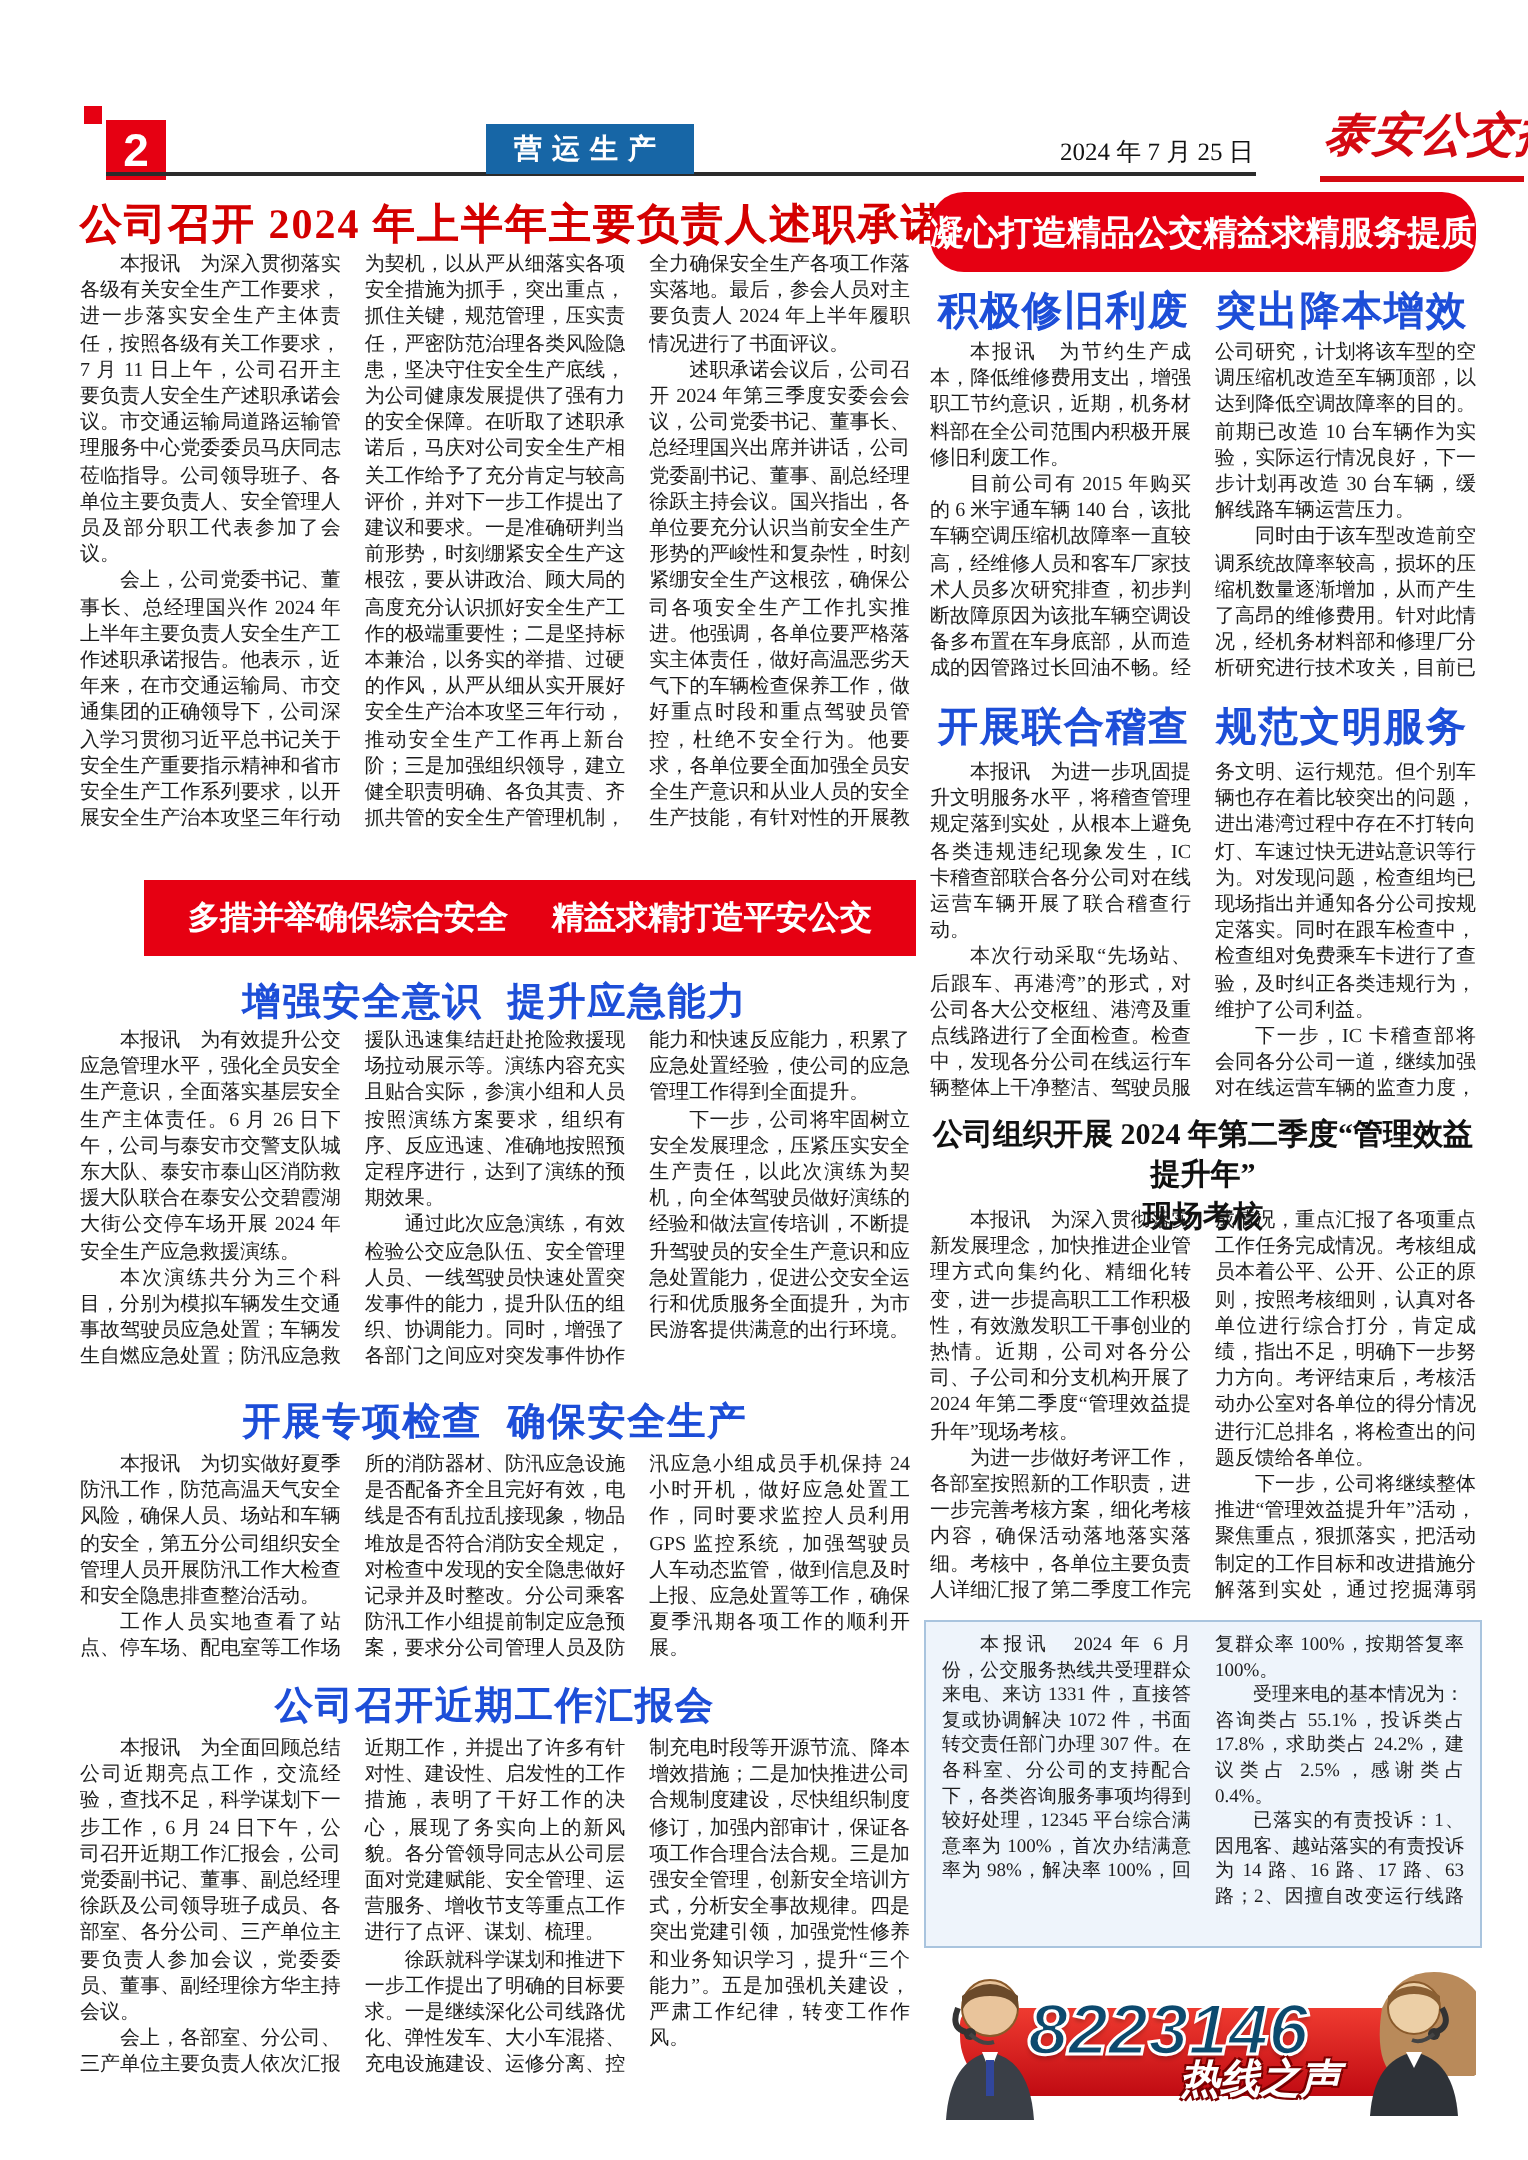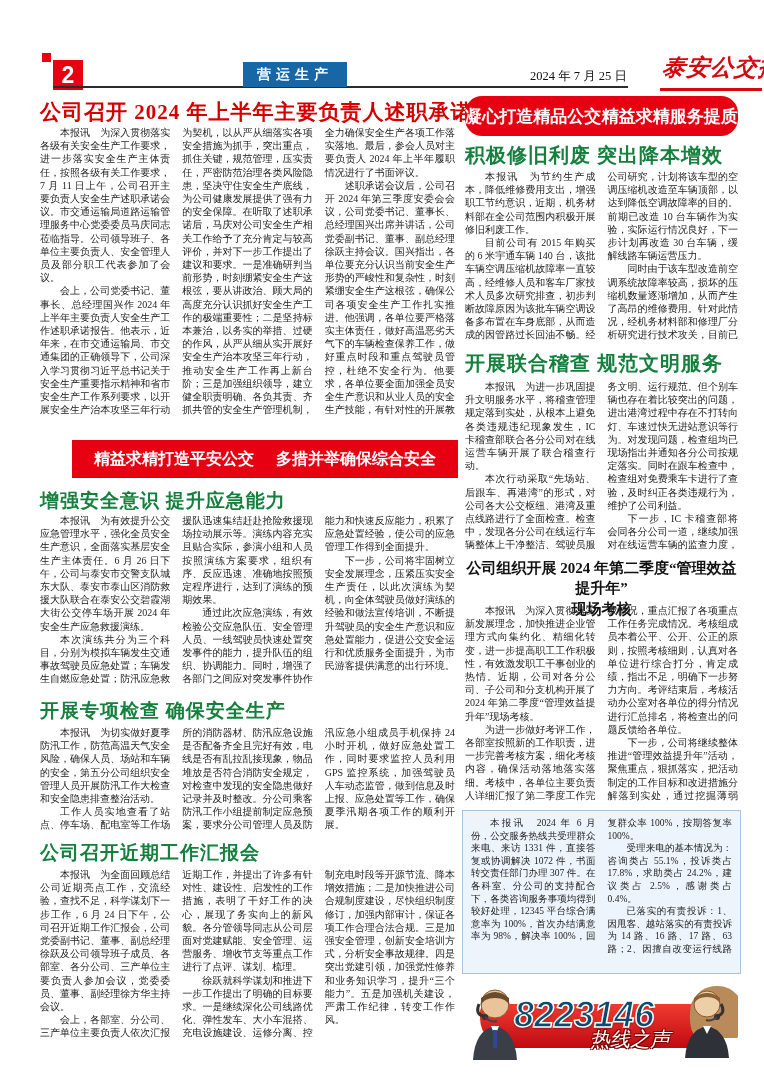--- a/index.html
+++ b/index.html
@@ -19,40 +19,40 @@
     color:#fff;display:flex;align-items:center;justify-content:center;
     font-family:"Liberation Sans",sans-serif;font-weight:bold;font-size:14px;letter-spacing:5px;}
   .date-text{left:530px;top:68px;width:130px;font-size:12.5px;color:#111;text-align:left;}
   .masthead{left:662px;top:52px;width:100px;height:36px;color:#d40a12;
     font-weight:bold;font-size:23px;font-style:italic;letter-spacing:1px;
     transform:skewX(-6deg);white-space:nowrap;}
   .masthead-underline{left:660px;top:88px;width:102px;height:3px;background:#d40a12;}
   
   .title-red{color:#d40000;font-weight:bold;text-align:center;font-size:21px;
     letter-spacing:1px;white-space:nowrap;}
-  .title-black{color:#15803d;font-weight:bold;font-size:19px;letter-spacing:1px;}
+  .title-black{color:#1d4ed8;font-weight:bold;text-align:center;font-size:19px;letter-spacing:1px;font-family:Liberation Mono, monospace;}
   .title-black-sm{color:#111;font-weight:bold;text-align:center;font-size:15px;line-height:1.35;}
   .body-cols{font-size:10px;line-height:13.2px;text-align:justify;overflow:hidden;
     column-gap:12px;}
   .cols3{column-count:3;}
   .cols2{column-count:2;}
   .body-cols p{margin:0;text-indent:2em;}
   .banner-red{background:#e60012;color:#fff;font-family:"Liberation Sans",sans-serif;
     font-weight:bold;display:flex;align-items:center;justify-content:space-evenly;}
   
   .hotline-box{background:#eef4fb;border:1px solid #a9c4de;box-sizing:border-box;
     padding:6px 8px;}
   .hotline-banner{overflow:hidden;background:#fff;}
   .hotline-band{position:absolute;left:18px;top:26px;width:240px;height:44px;
     background:linear-gradient(180deg,#ef3b30,#c00a12);border-radius:8px 30px 8px 30px;}
   .hotline-number{position:absolute;left:52px;top:16px;font-family:"Liberation Sans",sans-serif;
     font-weight:bold;font-style:italic;font-size:36px;color:#0c4a6e;
     -webkit-text-stroke:1.5px #ffffff;text-shadow:0 2px 2px rgba(0,0,0,.25);}
   .hotline-label{position:absolute;left:128px;top:48px;font-family:"Liberation Sans",sans-serif;
-    font-weight:normal;font-style:italic;font-size:20px;color:#ffffff;
+    font-weight:bold;font-style:italic;font-size:20px;color:#ffffff;
     text-shadow:1px 1px 0 #7a0000,-1px 1px 0 #7a0000,1px -1px 0 #7a0000,-1px -1px 0 #7a0000;}
   .operator{position:absolute;width:62px;height:76px;}
 </style>
 </head>
 <body>
 
 <div class="abs deco-sq-sm"></div>
 <div class="abs pageno-box">2</div>
 <div class="abs header-rule"></div>
 <div class="abs section-box">营运生产</div>
@@ -63,22 +63,22 @@
 <div class="abs title-red" style="left:40px;top:98px;width:415px;">公司召开 2024 年上半年主要负责人述职承诺会议暨</div>
 
 <div class="abs body-cols cols3" style="left:40px;top:126px;width:415px;height:300px;">
   <p>本报讯　为深入贯彻落实各级有关安全生产工作要求，进一步落实安全生产主体责任，按照各级有关工作要求，7 月 11 日上午，公司召开主要负责人安全生产述职承诺会议。市交通运输局道路运输管理服务中心党委委员马庆同志莅临指导。公司领导班子、各单位主要负责人、安全管理人员及部分职工代表参加了会议。</p>
   <p>会上，公司党委书记、董事长、总经理国兴作 2024 年上半年主要负责人安全生产工作述职承诺报告。他表示，近年来，在市交通运输局、市交通集团的正确领导下，公司深入学习贯彻习近平总书记关于安全生产重要指示精神和省市安全生产工作系列要求，以开展安全生产治本攻坚三年行动为契机，以从严从细落实各项安全措施为抓手，突出重点，抓住关键，规范管理，压实责任，严密防范治理各类风险隐患，坚决守住安全生产底线，为公司健康发展提供了强有力的安全保障。在听取了述职承诺后，马庆对公司安全生产相关工作给予了充分肯定与较高评价，并对下一步工作提出了建议和要求。一是准确研判当前形势，时刻绷紧安全生产这根弦，要从讲政治、顾大局的高度充分认识抓好安全生产工作的极端重要性；二是坚持标本兼治，以务实的举措、过硬的作风，从严从细从实开展好安全生产治本攻坚三年行动，推动安全生产工作再上新台阶；三是加强组织领导，建立健全职责明确、各负其责、齐抓共管的安全生产管理机制，全力确保安全生产各项工作落实落地。最后，参会人员对主要负责人 2024 年上半年履职情况进行了书面评议。</p>
   <p>述职承诺会议后，公司召开 2024 年第三季度安委会会议，公司党委书记、董事长、总经理国兴出席并讲话，公司党委副书记、董事、副总经理徐跃主持会议。国兴指出，各单位要充分认识当前安全生产形势的严峻性和复杂性，时刻紧绷安全生产这根弦，确保公司各项安全生产工作扎实推进。他强调，各单位要严格落实主体责任，做好高温恶劣天气下的车辆检查保养工作，做好重点时段和重点驾驶员管控，杜绝不安全行为。他要求，各单位要全面加强全员安全生产意识和从业人员的安全生产技能，有针对性的开展教育培训、谈心谈话，安全管理人员要严格落实监督管理职责，制作公交事故案例视频，以身边真实案例教育每一位驾驶员。会上，公司董事、安全总监王波对第三季度及下半年的安全生产工作做了重点安排。各分公司、三产单位、安全部分别汇报了第二季度安全生产工作情况及下一步的工作打算，观看了公司及同行业近期事故案例视频。</p>
 
 </div>
 
 <div class="abs banner-red" style="left:72px;top:440px;width:386px;height:38px;font-size:16px;">
+  <span>多措并举确保综合安全</span>
   <span>精益求精打造平安公交</span>
-  <span>多措并举确保综合安全</span>
 </div>
 
 <div class="abs title-black" style="left:40px;top:488px;width:415px;">增强安全意识 提升应急能力</div>
 
 <div class="abs body-cols cols3" style="left:40px;top:514px;width:415px;height:178px;">
   <p>本报讯　为有效提升公交应急管理水平，强化全员安全生产意识，全面落实基层安全生产主体责任。6 月 26 日下午，公司与泰安市交警支队城东大队、泰安市泰山区消防救援大队联合在泰安公交碧霞湖大街公交停车场开展 2024 年安全生产应急救援演练。</p>
   <p>本次演练共分为三个科目，分别为模拟车辆发生交通事故驾驶员应急处置；车辆发生自燃应急处置；防汛应急救援队迅速集结赶赴抢险救援现场拉动展示等。演练内容充实且贴合实际，参演小组和人员按照演练方案要求，组织有序、反应迅速、准确地按照预定程序进行，达到了演练的预期效果。</p>
   <p>通过此次应急演练，有效检验公交应急队伍、安全管理人员、一线驾驶员快速处置突发事件的能力，提升队伍的组织、协调能力。同时，增强了各部门之间应对突发事件协作能力和快速反应能力，积累了应急处置经验，使公司的应急管理工作得到全面提升。</p>
   <p>下一步，公司将牢固树立安全发展理念，压紧压实安全生产责任，以此次演练为契机，向全体驾驶员做好演练的经验和做法宣传培训，不断提升驾驶员的安全生产意识和应急处置能力，促进公交安全运行和优质服务全面提升，为市民游客提供满意的出行环境。</p>
 

